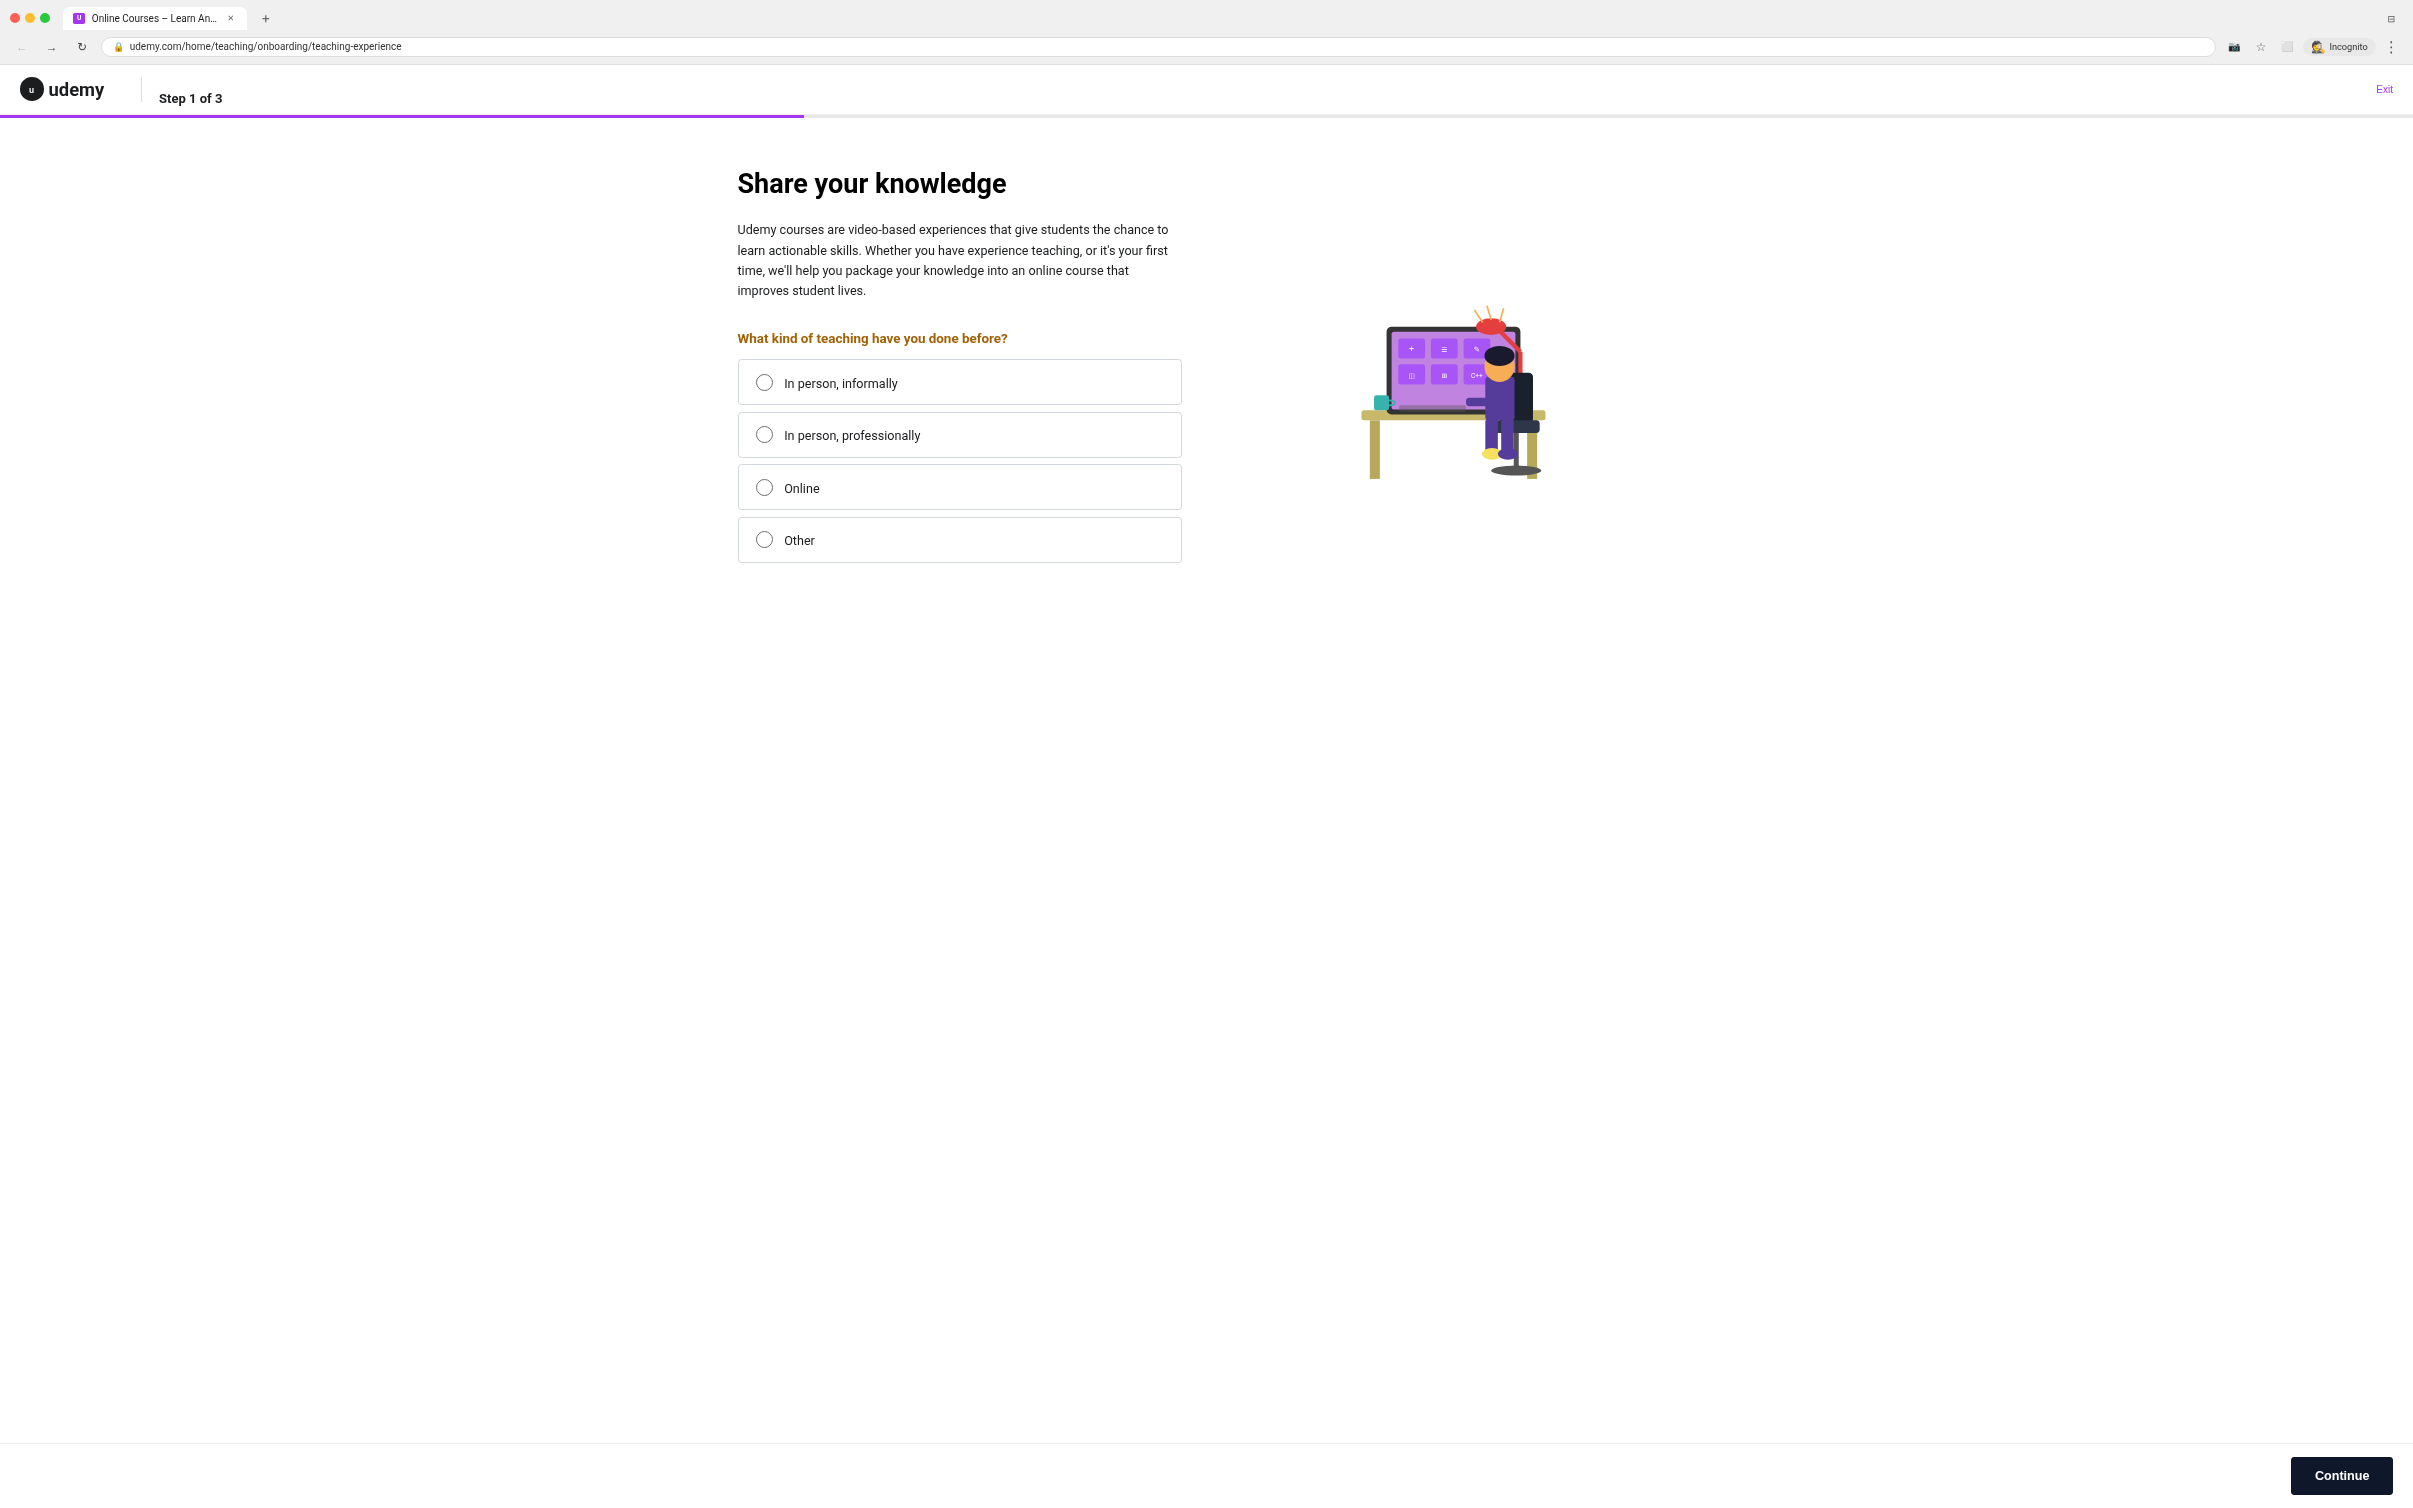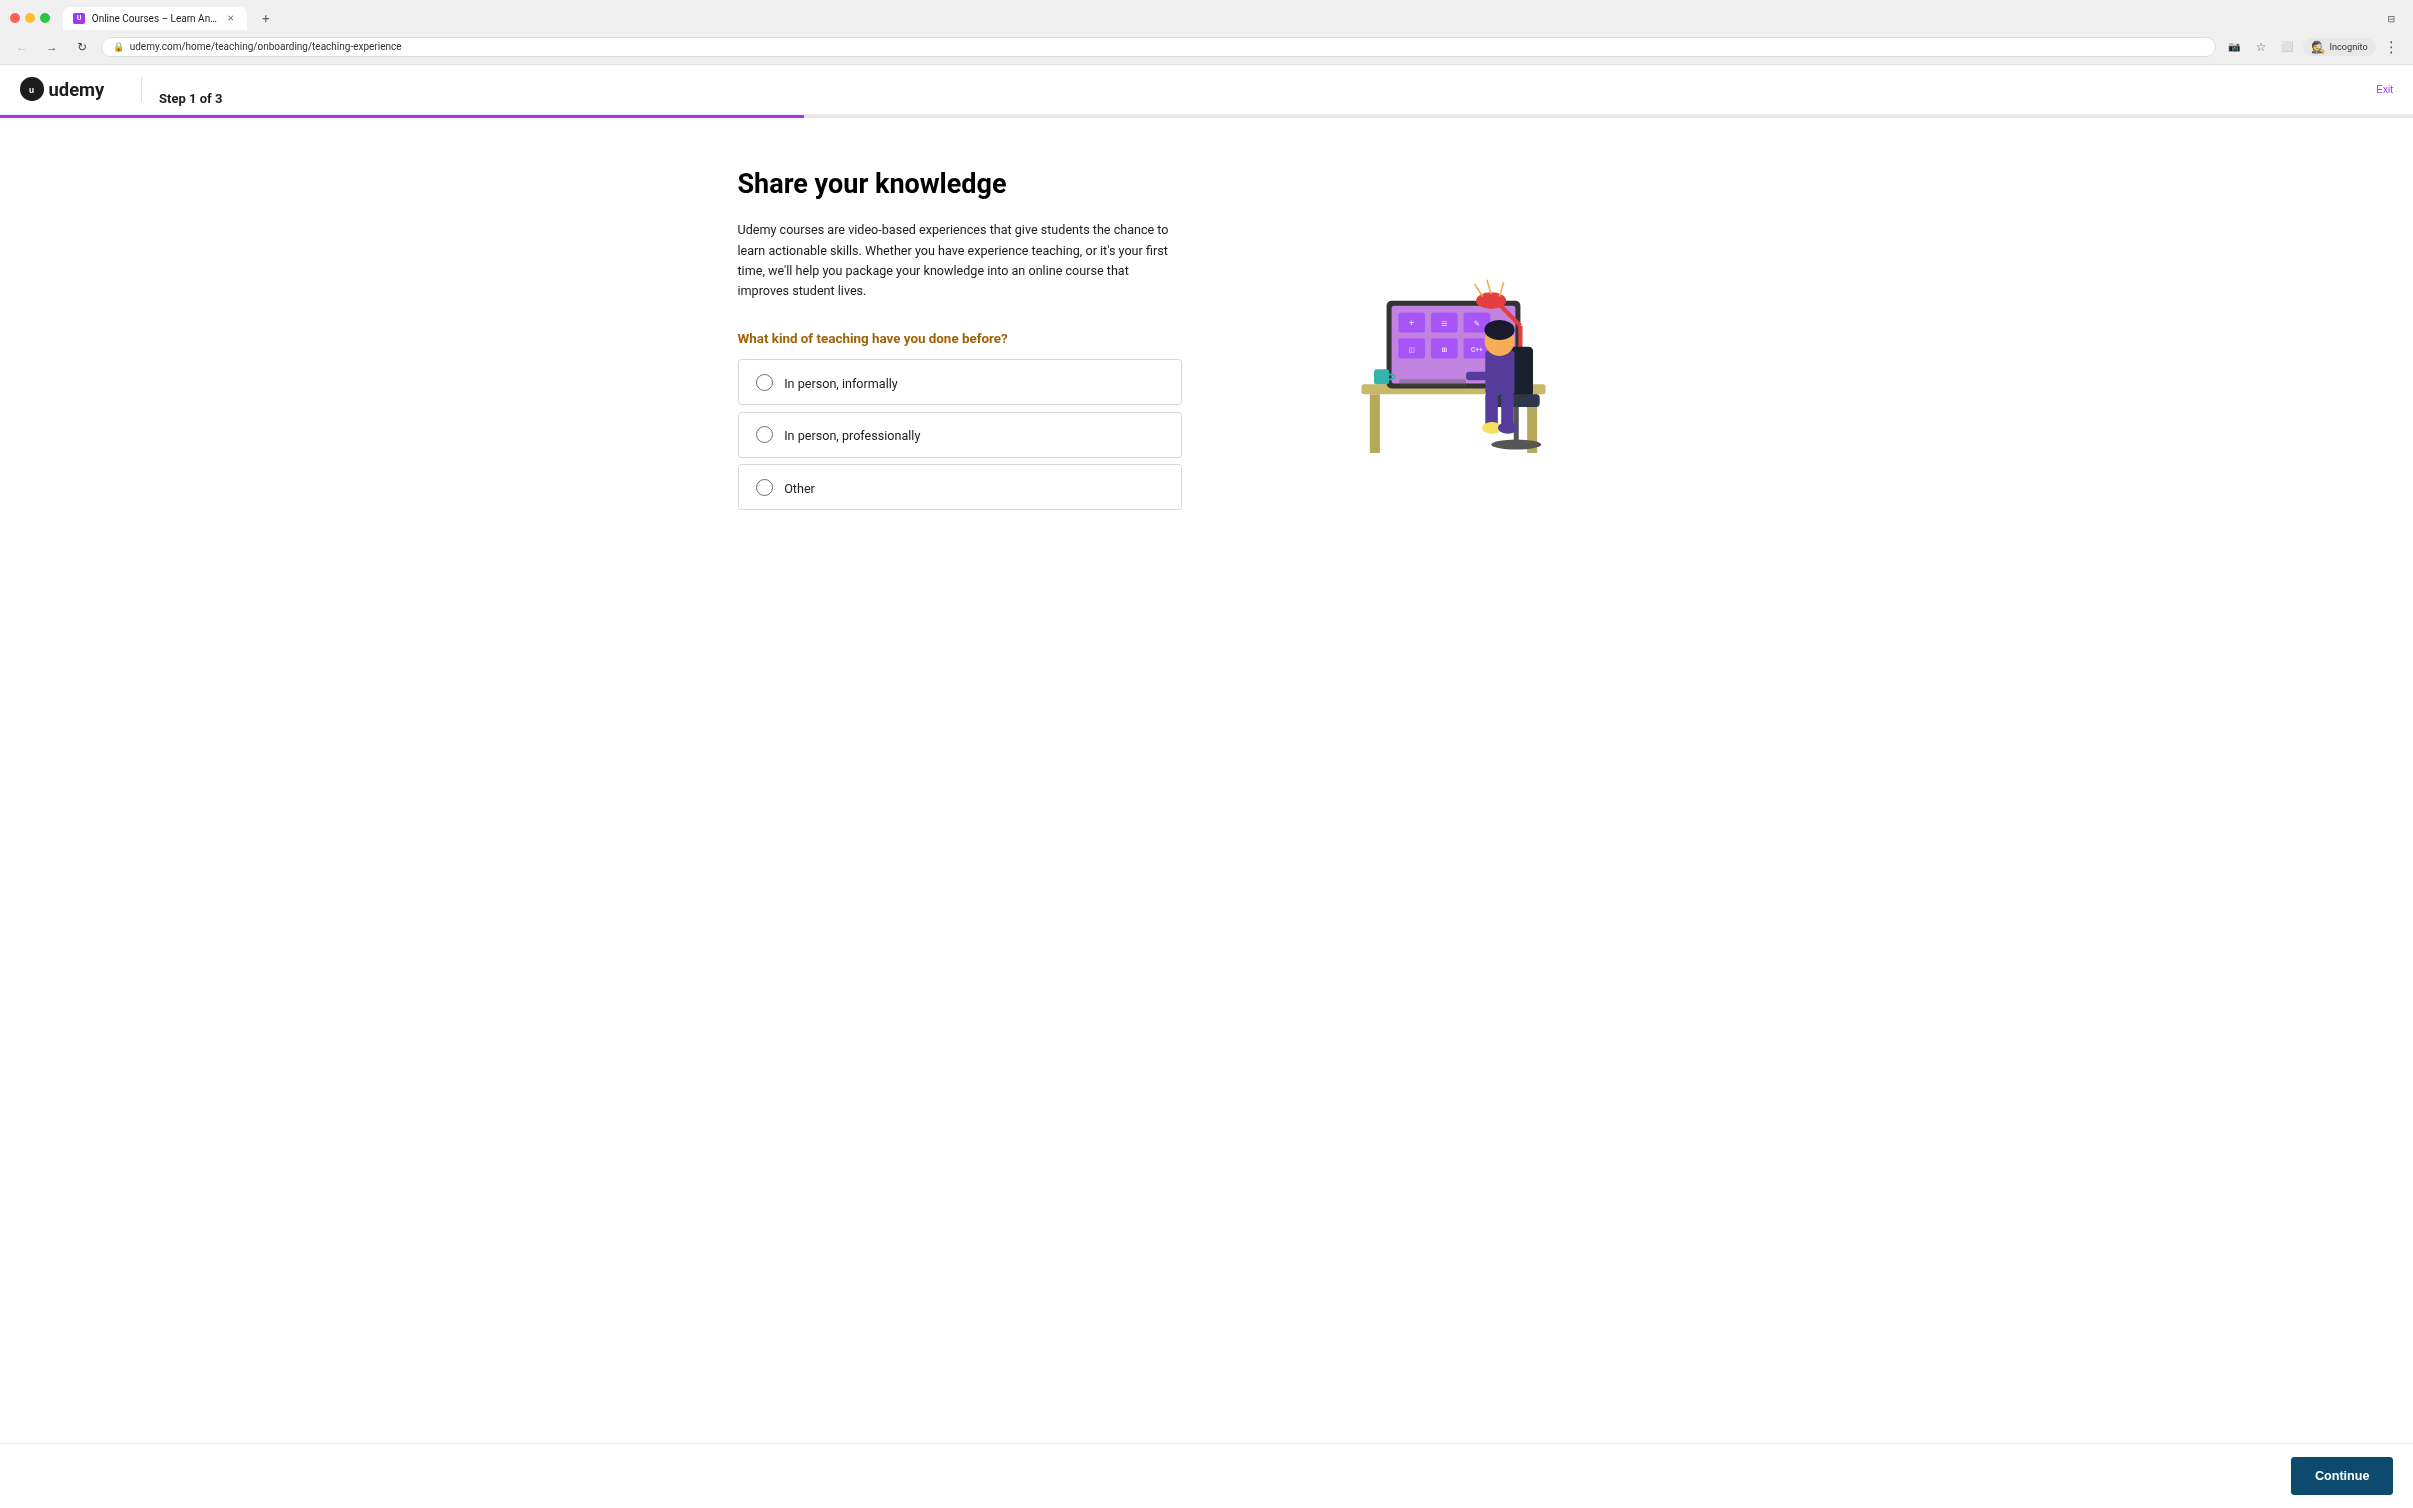--- a/index.html
+++ b/index.html
@@ -337,21 +337,21 @@
       left: 0;
       right: 0;
       background: #fff;
       border-top: 0.8px solid #eee;
       padding: 13.4px 20px;
       display: flex;
       justify-content: flex-end;
     }
 
     .continue-btn {
-      background: #0c4a6e;
+      background: #0f172a;
       color: #fff;
       border: none;
       padding: 11.7px 23.5px;
       font-size: 12.6px;
       font-weight: 700;
       border-radius: 3.4px;
       cursor: pointer;
     }
 
     
@@ -428,20 +428,24 @@
     <p class="question-label">What kind of teaching have you done before?</p>
 
     <div class="radio-options">
       <div class="radio-option">
         <div class="radio-circle"></div>
         <span class="radio-label">In person, informally</span>
       </div>
       <div class="radio-option">
         <div class="radio-circle"></div>
         <span class="radio-label">In person, professionally</span>
+      </div>
+      <div class="radio-option">
+        <div class="radio-circle"></div>
+        <span class="radio-label">Online</span>
       </div>
       <div class="radio-option">
         <div class="radio-circle"></div>
         <span class="radio-label">Other</span>
       </div>
     </div>
   </div>
 
   <div class="content-right">
 

